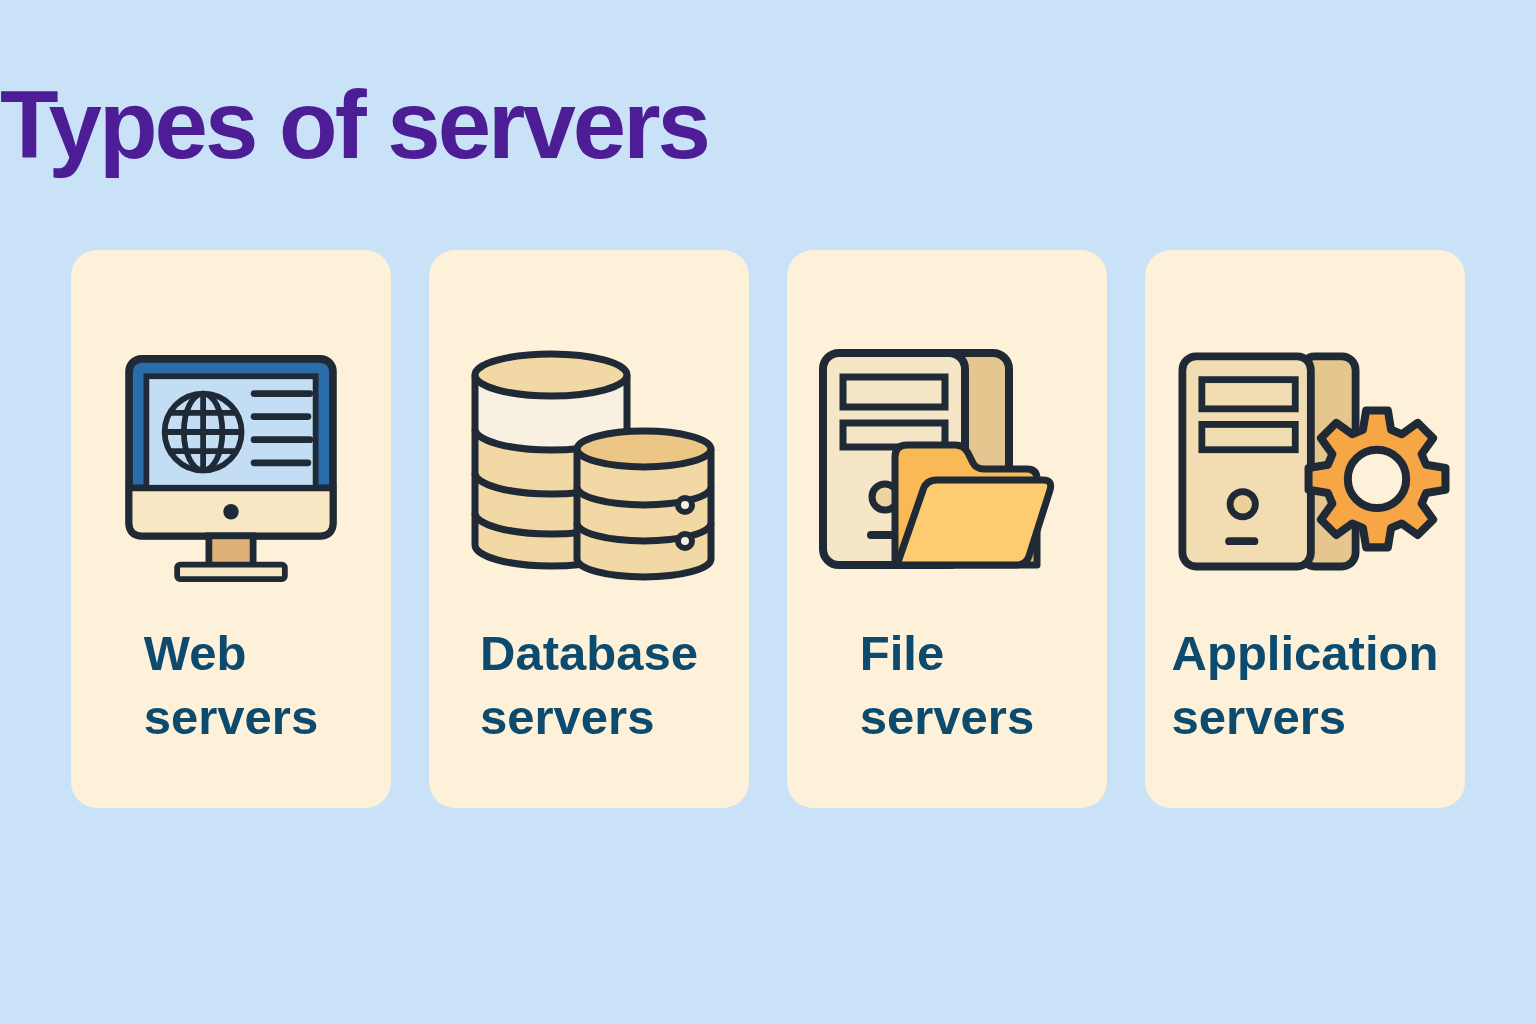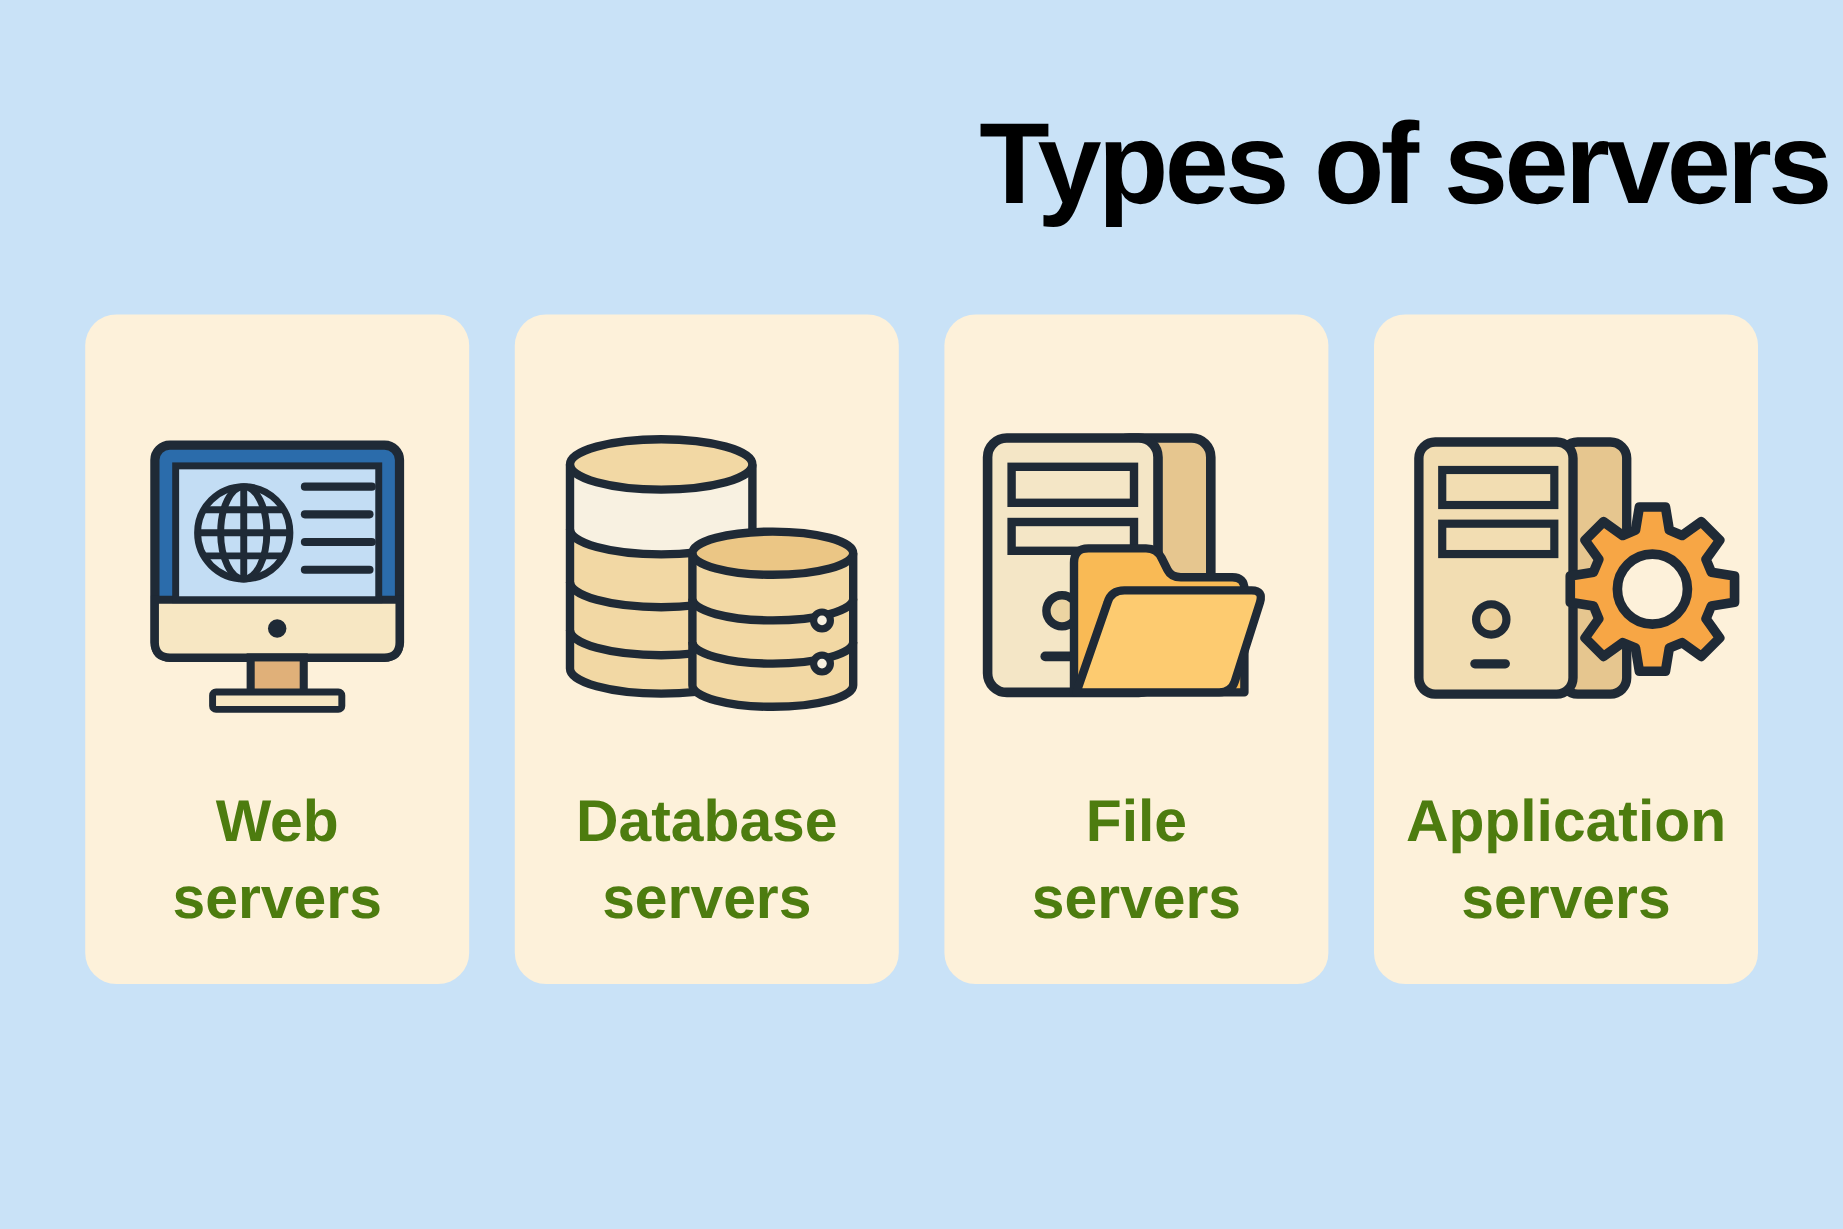--- a/index.html
+++ b/index.html
@@ -3,45 +3,45 @@
 <meta charset="utf-8">
 <style>
   html,body{margin:0;padding:0;}
   body{
     width:1536px;height:1024px;overflow:hidden;
     background:#c9e2f7;
     font-family:"Liberation Sans", sans-serif;
   }
   .page{position:relative;width:1536px;height:1024px;background:#c9e2f7;}
   .title{
-    margin:12px;padding-top:70px;
-    text-align:right;
+    margin:0;padding-top:70px;
+    text-align:left;
     font-size:96px;font-weight:bold;letter-spacing:-3px;
-    color:#000000;
+    color:#4c1d95;
   }
   .cards{
     position:absolute;top:250px;left:0;width:1536px;
     display:flex;justify-content:center;gap:38px;
   }
   .card{
     width:320px;height:558px;
     background:#fdf1da;border-radius:26px;
     display:flex;flex-direction:column;align-items:center;
     box-sizing:border-box;
   }
   .icon-wrap{
     margin-top:76px;height:262px;width:100%;
     display:flex;align-items:center;justify-content:center;
     overflow:visible;
   }
   .icon-wrap svg{overflow:visible;display:block;}
   .card-label{
-    margin-top:54px;
+    margin-top:34px;
     font-size:49px;font-weight:bold;line-height:1.3;
-    color:#4d7c0f;text-align:center;white-space:pre-line;
+    color:#0c4a6e;text-align:left;white-space:pre-line;
   }
 </style>
 </head>
 <body>
 
 <div class="page">
 
   <h1 class="title">Types of servers</h1>
 
   <div class="cards">

